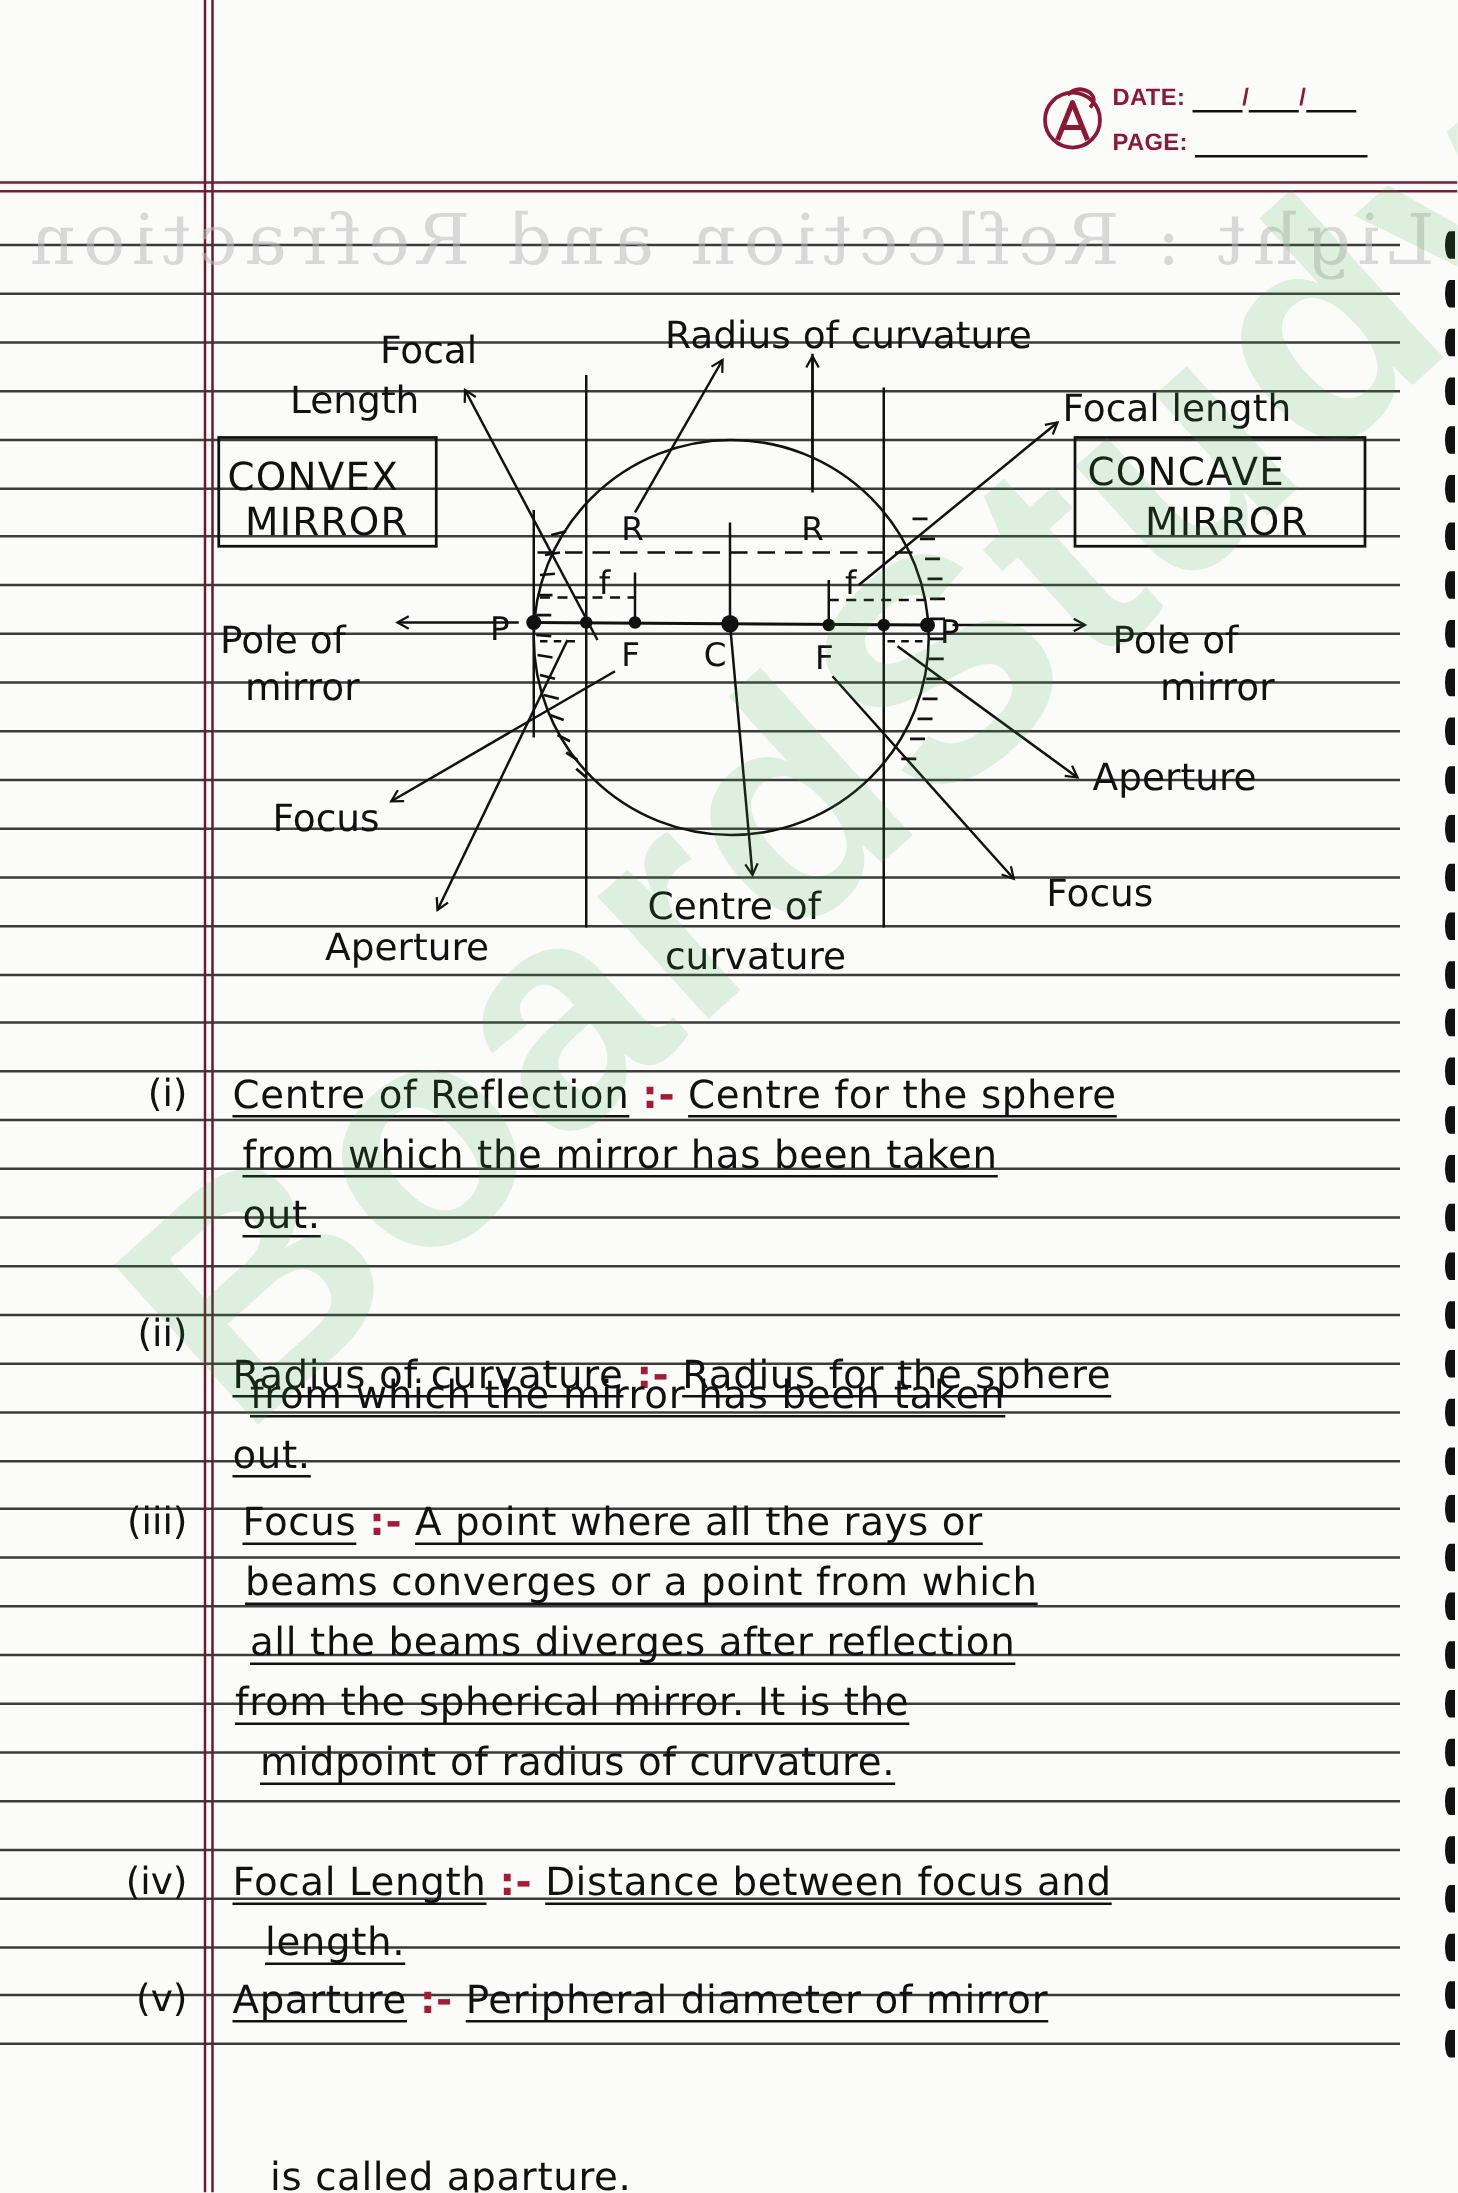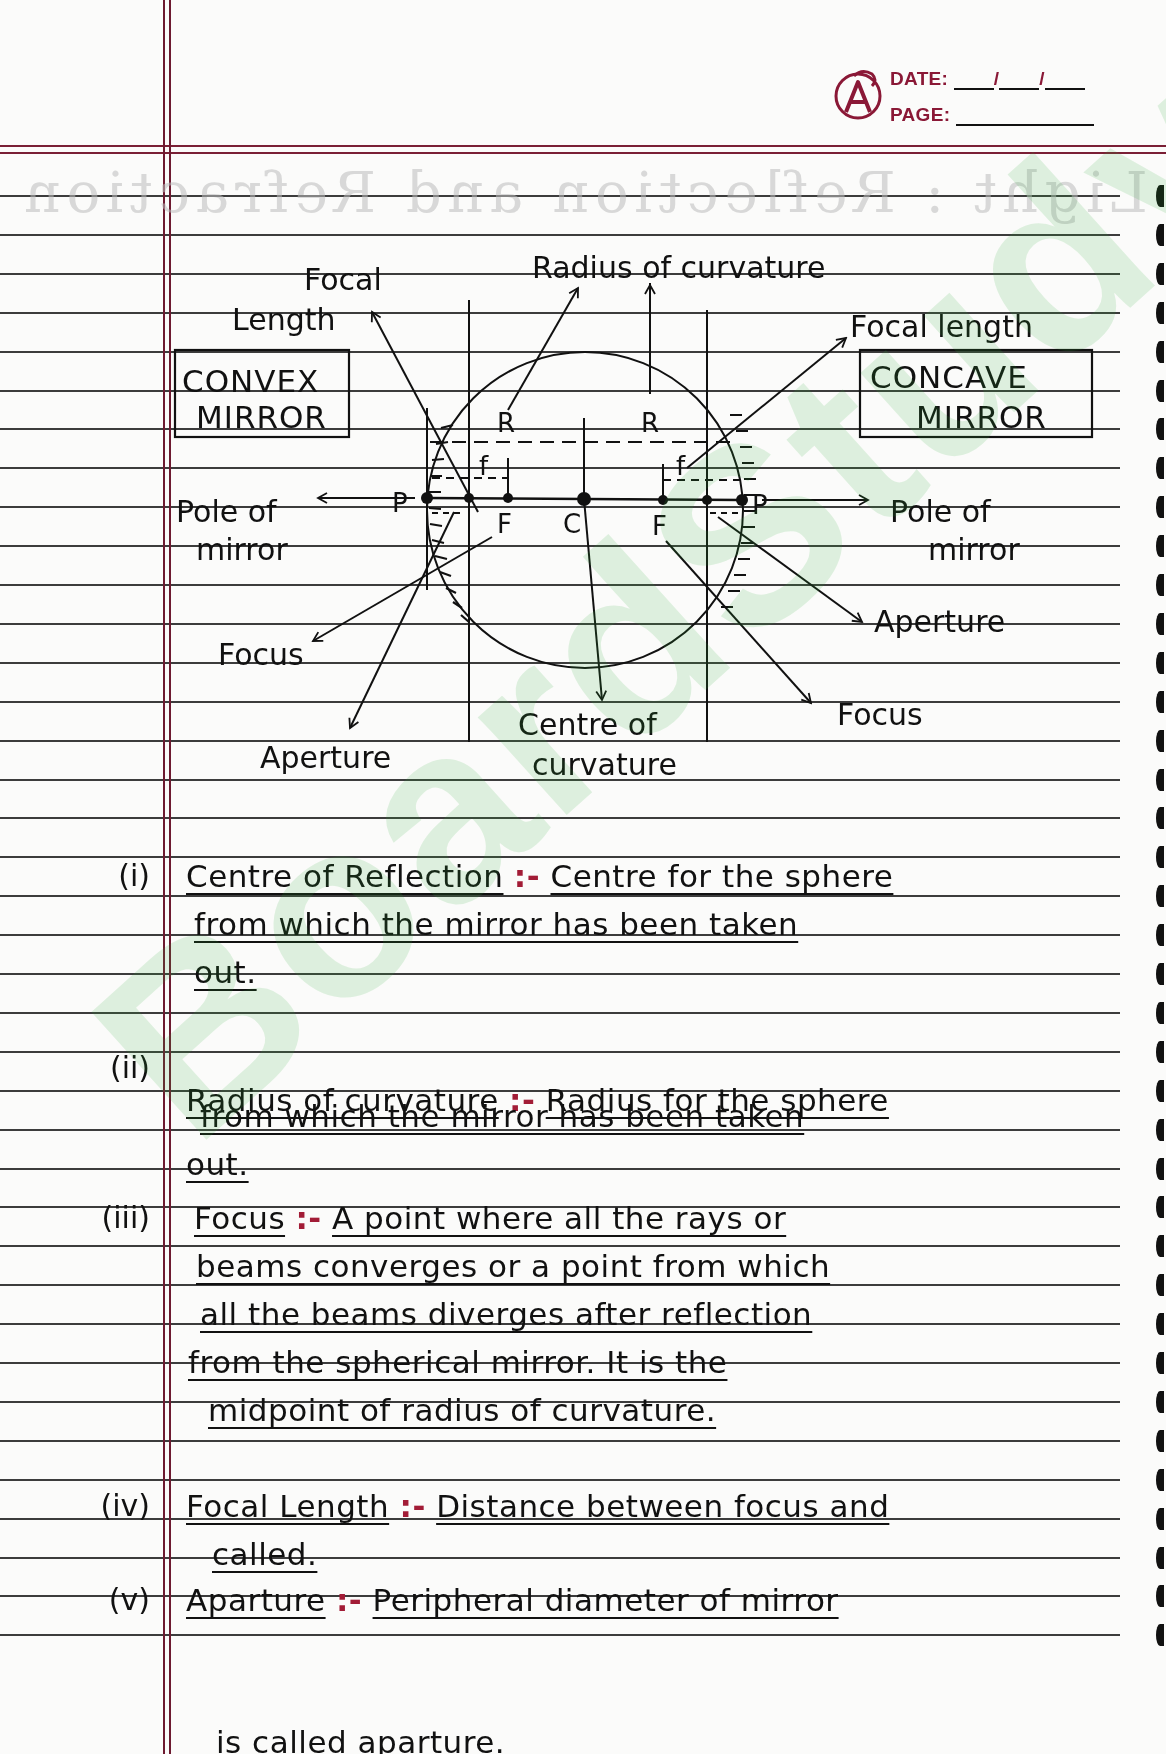--- a/index.html
+++ b/index.html
@@ -294,20 +294,20 @@
       <div class="def-line" style="top: 1098px; left: 200px;"><span class="underline-all">from which the mirror has been taken</span></div>
       <div class="def-line" style="top: 1146px; left: 186px;"><span class="underline-all">out.</span></div>
       <div class="def-num" style="left: 60px; top: 1200px;">(iii)</div>
       <div class="def-line" style="top: 1200px; left: 194px;"><span class="term">Focus</span> <span class="sep">:-</span> <span class="underline-all">A point where all the rays or</span></div>
       <div class="def-line" style="top: 1248px; left: 196px;"><span class="underline-all">beams converges or a point from which</span></div>
       <div class="def-line" style="top: 1296px; left: 188px; margin-left: 12px;"><span class="underline-all">all the beams diverges after reflection</span></div>
       <div class="def-line" style="top: 1344px; left: 188px;"><span class="underline-all">from the spherical mirror. It is the</span></div>
       <div class="def-line" style="top: 1392px; left: 192px; margin-left: 16px;"><span class="underline-all">midpoint of radius of curvature.</span></div>
       <div class="def-num" style="left: 60px; top: 1488px;">(iv)</div>
       <div class="def-line" style="top: 1488px; left: 186px;"><span class="term">Focal Length</span> <span class="sep">:-</span> <span class="underline-all">Distance between focus and</span></div>
-      <div class="def-line" style="top: 1536px; left: 212px;"><span class="underline-all">called.</span></div>
+      <div class="def-line" style="top: 1536px; left: 212px;"><span class="underline-all">length.</span></div>
       <div class="def-num" style="left: 60px; top: 1582px;">(v)</div>
       <div class="def-line" style="top: 1582px; left: 186px;"><span class="term">Aparture</span> <span class="sep">:-</span> <span class="underline-all">Peripheral diameter of mirror</span></div>
       <div class="def-line" style="top: 1724px; left: 216px; text-align: right;"><span class="underline-all">is called aparture.</span></div>
     </div>
 
   <div class="watermark">BoardStudy</div>
 </div>
 
 </body></html>

